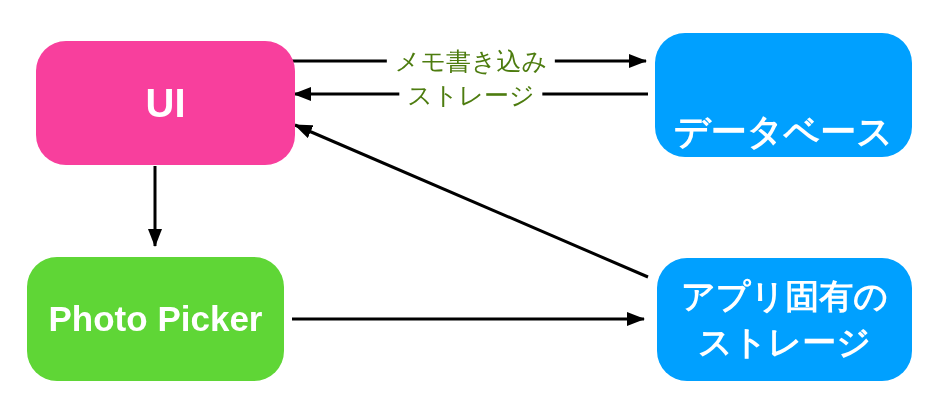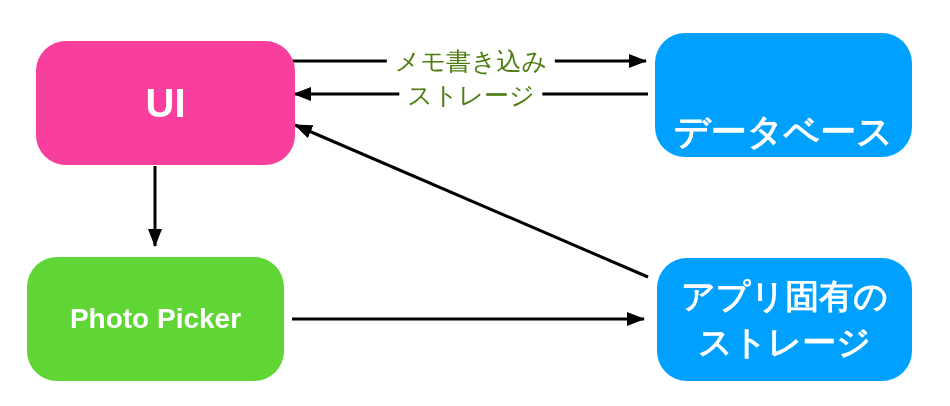--- a/index.html
+++ b/index.html
@@ -36,21 +36,21 @@
     font-size: 40px;
     margin-top: 8px;
   }
   .node-database {
     left: 655px; top: 33px; width: 257px; height: 124px;
     font-size: 36px;
     align-items: flex-end;
   }
   .node-photo-picker {
     left: 27px; top: 257px; width: 257px; height: 124px;
-    font-size: 28px;
+    font-size: 35px;
   }
   .node-app-storage {
     left: 657px; top: 258px; width: 255px; height: 123px;
     font-size: 34px;
     line-height: 1.35;
     white-space: pre-line;
   }
   .edge-label {
     position: absolute;
     transform: translate(-50%, -50%);

